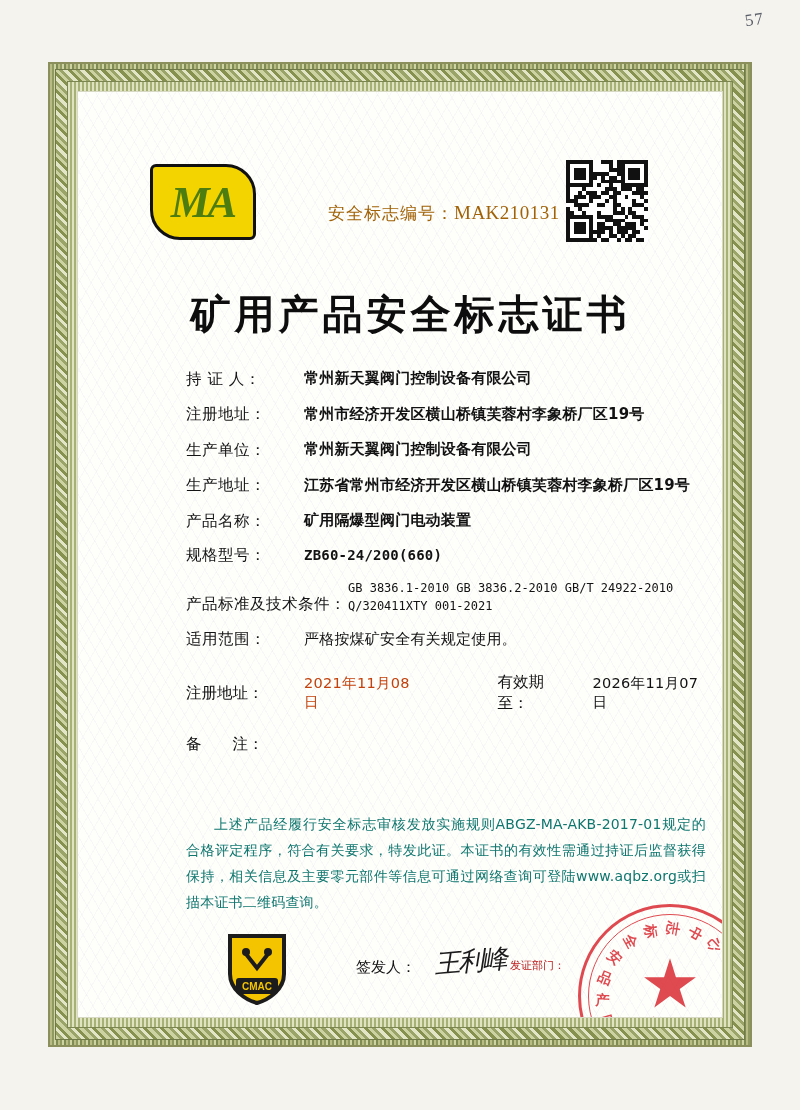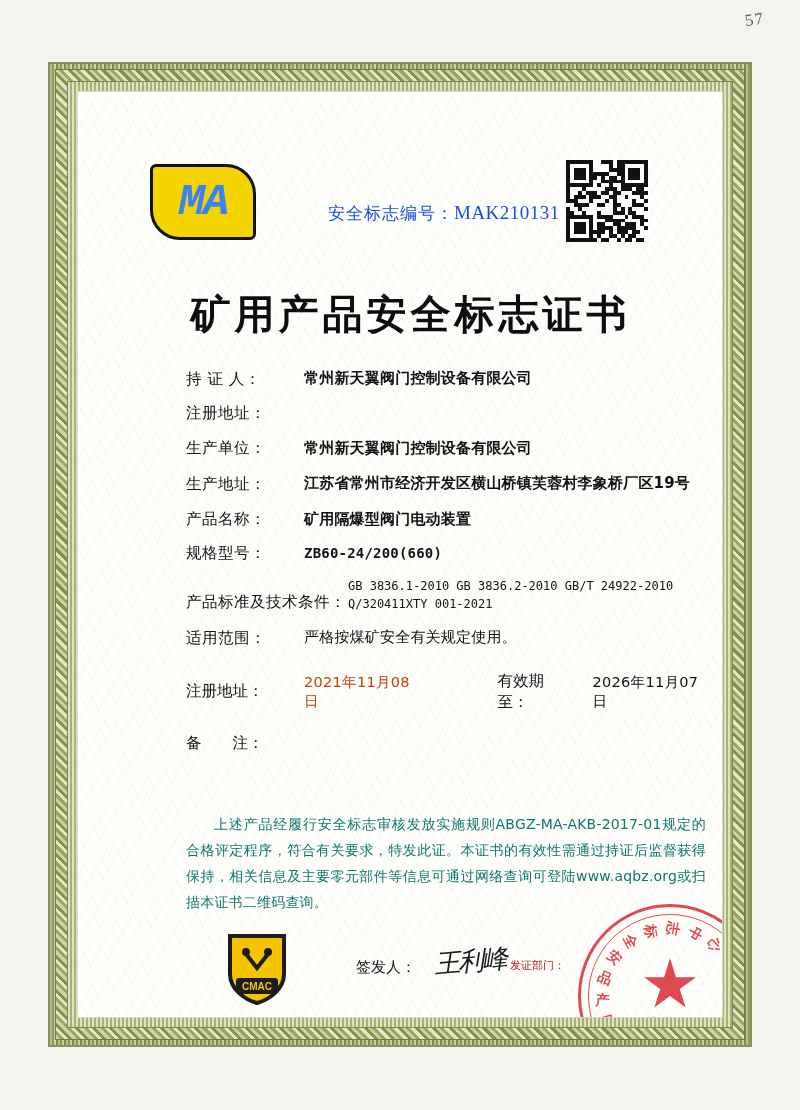--- a/index.html
+++ b/index.html
@@ -114,25 +114,25 @@
     border: 3px solid #111;
     border-radius: 6px 30px 6px 30px;
     box-sizing: border-box;
   }
   .ma-logo .txt {
     position: absolute;
     inset: 0;
     display: flex;
     align-items: center;
     justify-content: center;
-    font-family: Liberation Mono, monospace;
+    font-family: Liberation Serif, serif;
     font-weight: bold;
     font-size: 44px;
     font-style: italic;
-    color: #3b82f6;
+    color: #4d7c0f;
     letter-spacing: -2px;
   }
 
   
   .qr {
     position: absolute;
     right: 74px;
     top: 68px;
     width: 82px;
     height: 82px;
@@ -144,21 +144,21 @@
     display: block;
   }
 
   
   .serial {
     position: absolute;
     left: 250px;
     top: 110px;
     font-family: "DejaVu Sans", sans-serif;
     font-size: 17px;
-    color: #1d4ed8;
+    color: #a16207;
     letter-spacing: 1px;
     white-space: nowrap;
   }
   .serial .val {
     font-family: "Liberation Serif", serif;
     font-size: 19px;
     letter-spacing: 0.5px;
   }
 
   
@@ -867,20 +867,21 @@
 
       <div class="fields">
 
         <div class="row">
           <div class="label">持 证 人：</div>
           <div class="value">常州新天翼阀门控制设备有限公司</div>
         </div>
 
         <div class="row">
           <div class="label">注册地址：</div>
+          <div class="value">常州市经济开发区横山桥镇芙蓉村李象桥厂区19号</div>
         </div>
 
         <div class="row">
           <div class="label">生产单位：</div>
           <div class="value">常州新天翼阀门控制设备有限公司</div>
         </div>
 
         <div class="row">
           <div class="label">生产地址：</div>
           <div class="value">江苏省常州市经济开发区横山桥镇芙蓉村李象桥厂区19号</div>

